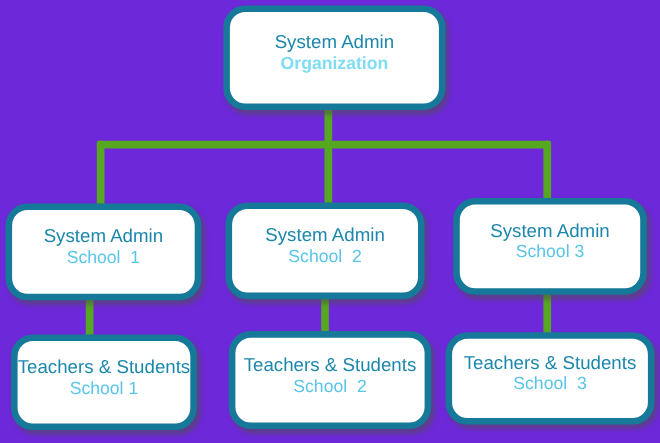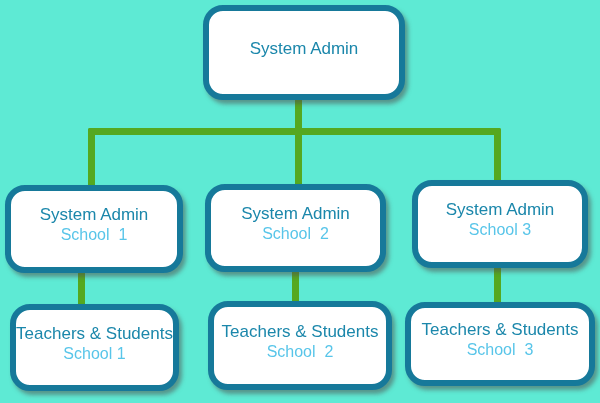--- a/index.html
+++ b/index.html
@@ -4,21 +4,21 @@
 <style>
   html, body {
     margin: 0;
     padding: 0;
     background: #ffffff;
   }
   .canvas {
     position: relative;
     width: 600px;
     height: 403px;
-    background: #5eead4;
+    background: #6d28d9;
     overflow: hidden;
     font-family: "Liberation Sans", sans-serif;
   }
   .node {
     position: absolute;
     box-sizing: border-box;
     background: #ffffff;
     border: 6px solid var(--node-border);
     border-radius: 20px;
     box-shadow: 3px 4px 4px rgba(80, 80, 80, 0.55);
@@ -61,20 +61,21 @@
   <div class="connector" style="left:295px; top:97px; width:7px; height:90px;"></div>
   <div class="connector" style="left:88px; top:128px; width:413px; height:7px;"></div>
   <div class="connector" style="left:88px; top:128px; width:7px; height:62px;"></div>
   <div class="connector" style="left:494px; top:128px; width:7px; height:56px;"></div>
   <div class="connector" style="left:78px; top:270px; width:7px; height:38px;"></div>
   <div class="connector" style="left:292px; top:269px; width:7px; height:36px;"></div>
   <div class="connector" style="left:494px; top:264px; width:7px; height:42px;"></div>
 
   <div class="node" style="left:203px; top:5px; width:202px; height:95px;">
     <div class="title">System Admin</div>
+    <div class="subtitle org">Organization</div>
   </div>
 
   <div class="node" style="left:5px; top:185px; width:178px; height:88px;">
     <div class="title">System Admin</div>
     <div class="subtitle">School  1</div>
   </div>
 
   <div class="node" style="left:205px; top:184px; width:181px; height:88px;">
     <div class="title">System Admin</div>
     <div class="subtitle">School  2</div>

